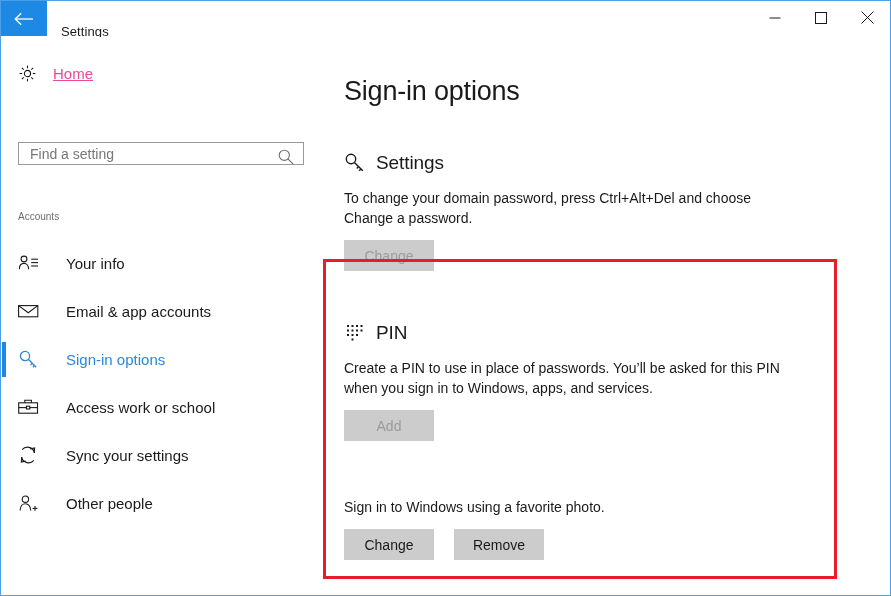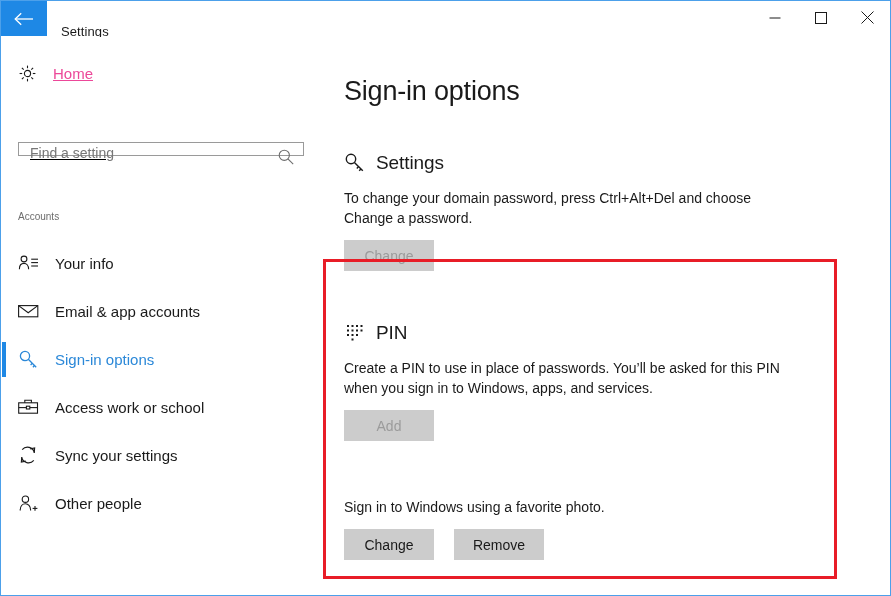--- a/index.html
+++ b/index.html
@@ -87,28 +87,27 @@
     margin-left: 11px;
     font-size: 15px;
     color: #ec4899;
     text-decoration: underline;
   }
 
   #search-box {
     position: absolute;
     left: 17px; top: 105px;
     width: 286px;
-    height: 14px;
+    height: 23px;
     box-sizing: border-box;
     border: 1px solid #9a9a9a;
     background: #ffffff;
     display: flex;
-    align-items: flex-start;
+    align-items: flex-end;
     cursor: text;
-    text-decoration: underline;
   }
   #search-input {
     border: 0;
     outline: 0;
     background: transparent;
     font-family: "Liberation Sans", sans-serif;
     font-size: 14px;
     color: #6d6d6d;
     margin-left: 11px;
     width: 230px;
@@ -155,21 +154,21 @@
   .nav-item.selected .sel-bar { display: block; }
   .nav-icon {
     width: 24px;
     height: 22px;
     display: flex;
     align-items: center;
     justify-content: flex-start;
     flex: none;
   }
   .nav-label {
-    margin-left: 13px;
+    margin-left: 24px;
     font-size: 15px;
     color: #1a1a1a;
     white-space: nowrap;
   }
   .nav-item.selected .nav-label { color: #2b88d8; }
 
   
   #content {
     position: absolute;
     left: 320px; top: 36px;

